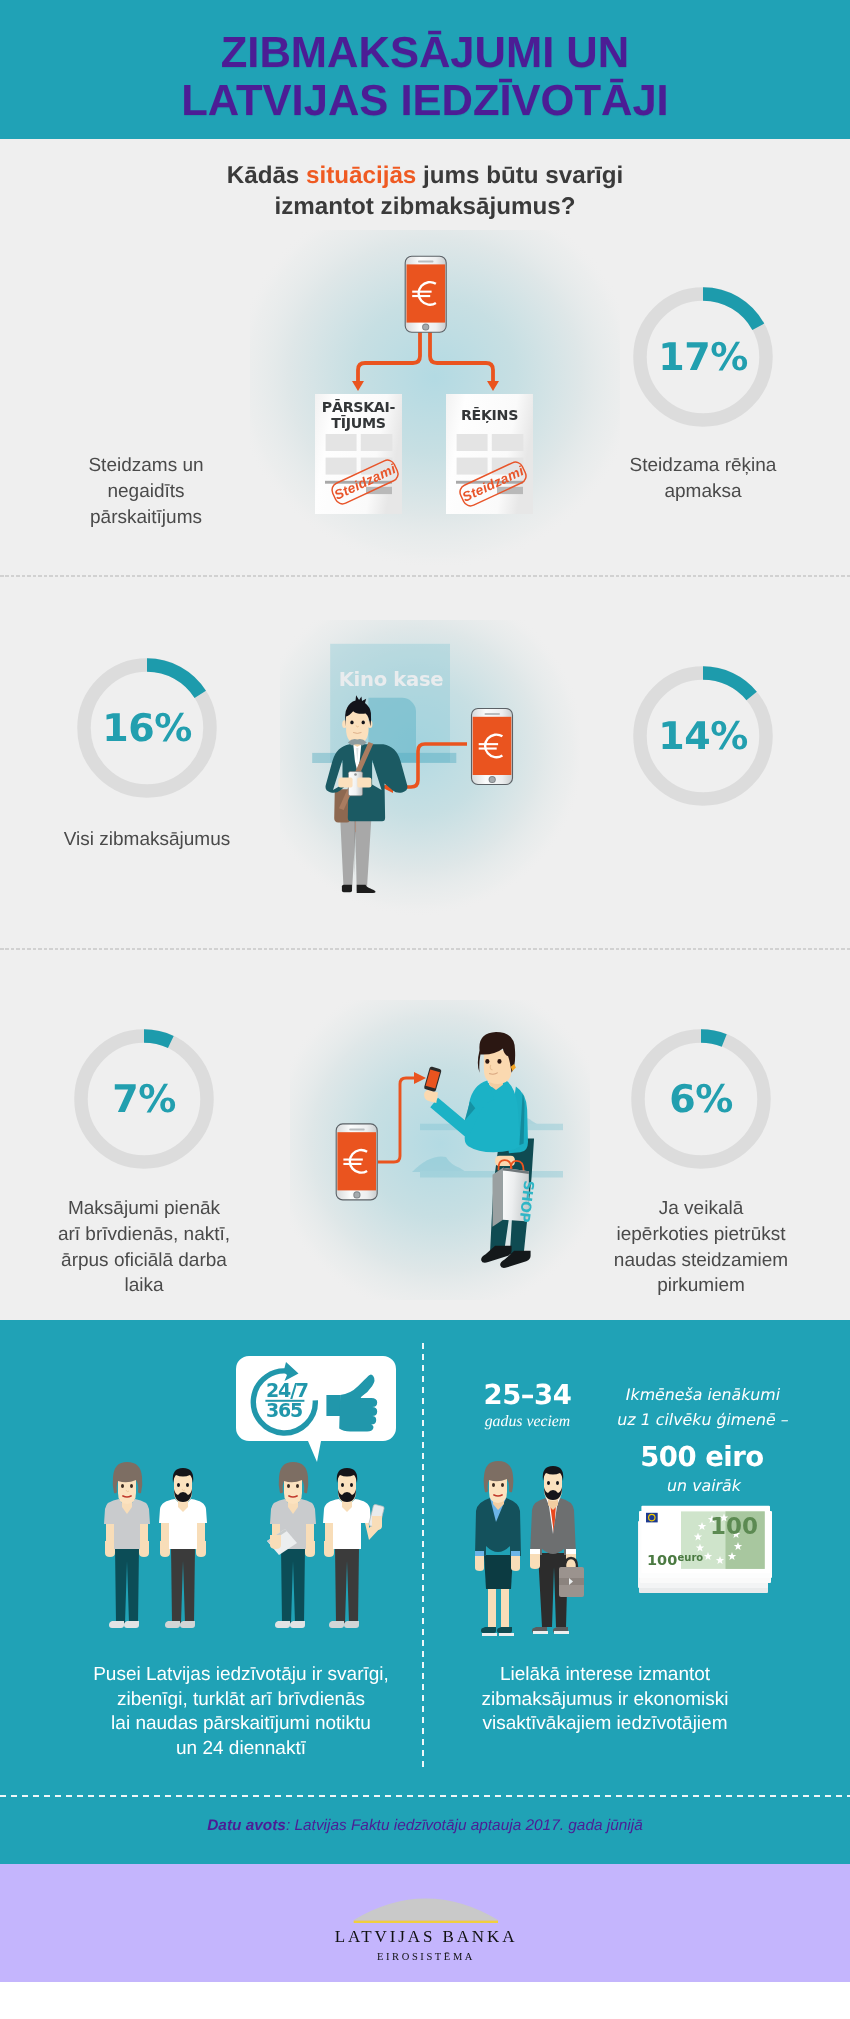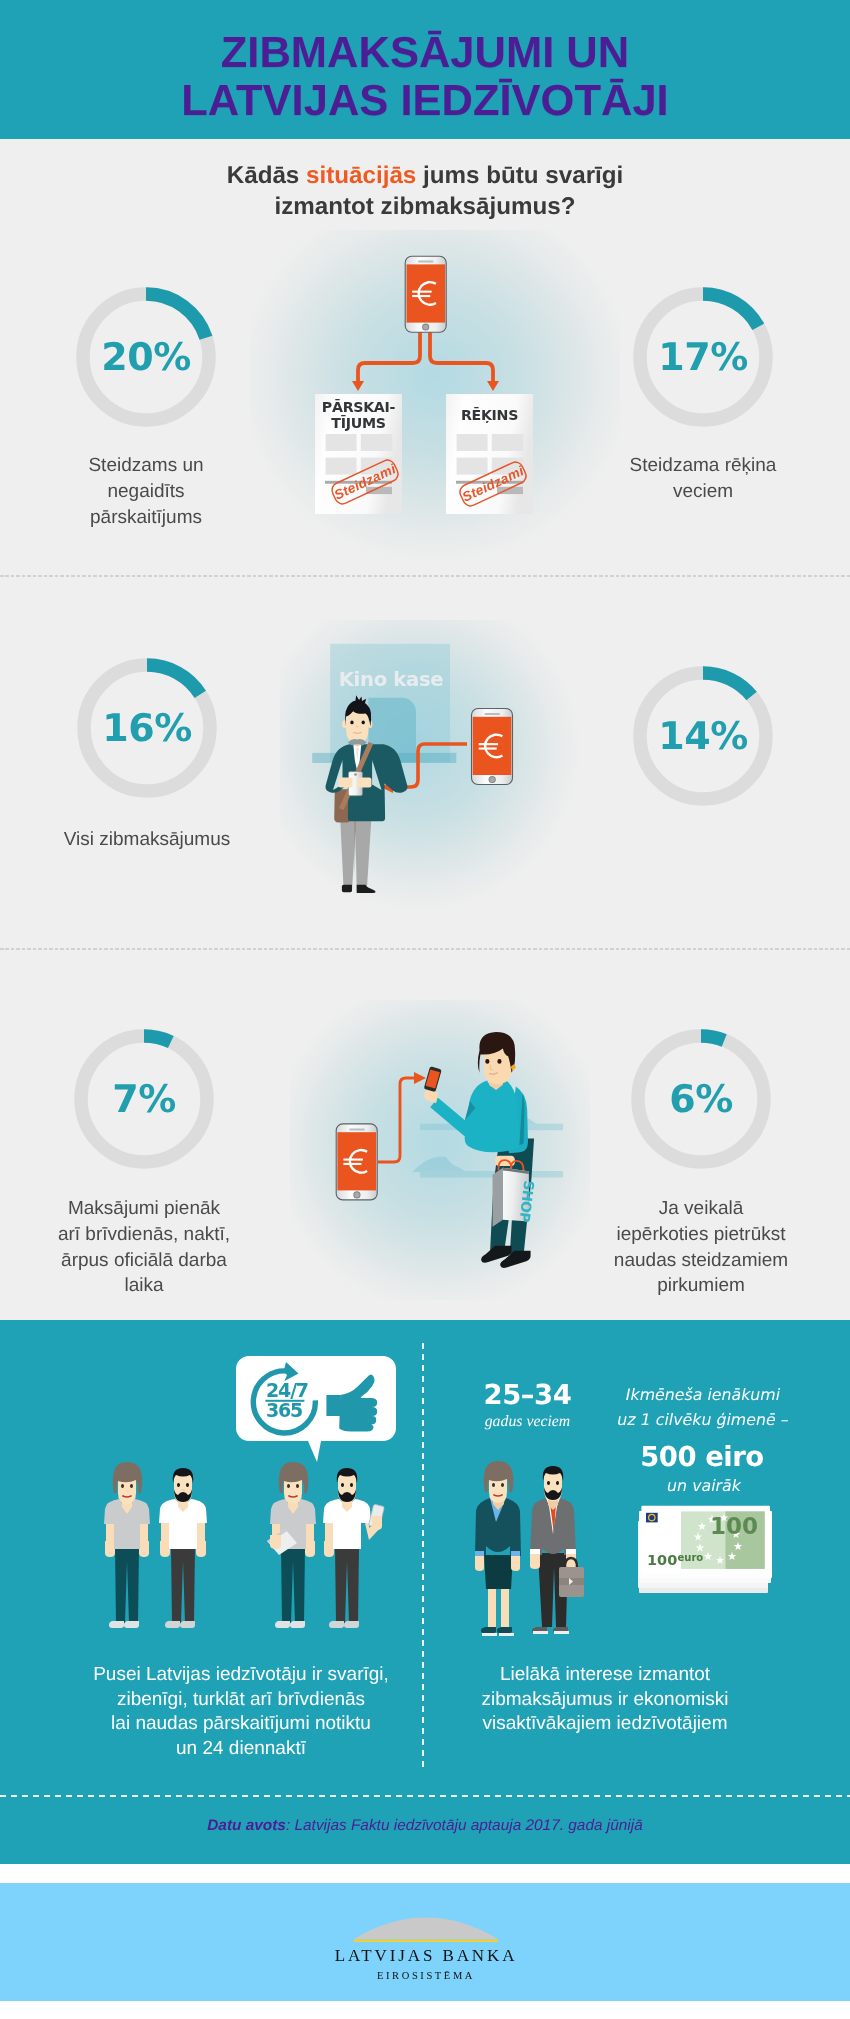--- a/index.html
+++ b/index.html
@@ -4,21 +4,21 @@
 <title>Infographic</title>
 <style>
   html,body{margin:0;padding:0;}
   *{-webkit-font-smoothing:antialiased;}
   body{width:850px;height:2019px;background:#ffffff;font-family:"Liberation Sans",sans-serif;overflow:hidden;-webkit-font-smoothing:antialiased;text-rendering:geometricPrecision;}
   .page{position:relative;width:850px;height:2019px;}
   .header{position:absolute;left:0;top:0;width:850px;height:139px;background:#20a2b6;}
   .header h1{margin:0;color:#4c1d95;font-weight:bold;text-align:center;font-size:43.5px;line-height:48px;letter-spacing:0px;padding-top:29px;text-shadow:0 1px 1px rgba(0,0,0,0.08);}
   .body-bg{position:absolute;left:0;top:139px;width:850px;height:1181px;background:#efefef;}
   .tealsec{position:absolute;left:0;top:1320px;width:850px;height:544px;background:#20a2b6;}
-  .footer{position:absolute;left:0;top:1864px;width:850px;height:118px;background:#7dd3fc;margin-top:19px;}
+  .footer{position:absolute;left:0;top:1864px;width:850px;height:118px;background:#c4b5fd;}
   .subtitle{position:absolute;left:0;top:160px;width:850px;text-align:center;font-size:24.2px;font-weight:bold;color:#3a3a3a;line-height:31px;}
   .subtitle .hl{color:#ef5a22;}
   .donut{position:absolute;width:140px;height:140px;}
   .donut svg{display:block;}
   .donut .pct{position:absolute;left:0;top:0;width:140px;height:140px;display:flex;align-items:center;justify-content:center;
      color:#229faf;font-weight:bold;font-size:38px;letter-spacing:-0.5px;font-family:"DejaVu Sans",sans-serif;}
   .caption{position:absolute;width:260px;text-align:center;color:#4a4a4a;font-size:19px;line-height:25.8px;}
   .illus{position:absolute;}
   svg text{paint-order:stroke fill;}
   svg{text-rendering:optimizeLegibility;}
@@ -50,43 +50,36 @@
       <span>ZIBMAKSĀJUMI UN</span><br>
       <span>LATVIJAS IEDZĪVOTĀJI</span>
     </h1>
   </div>
   <div class="body-bg"></div>
   <div class="subtitle">
     <span>Kādās </span><span class="hl">situācijās</span><span> jums būtu svarīgi</span><br>
     <span>izmantot zibmaksājumus?</span>
   </div>
 
-  <div class="donut" style="left:76px;top:287px;">
-    <svg width="140" height="140" viewBox="0 0 140 140">
-      <circle cx="70" cy="70" r="63" fill="none" stroke="#dcdcdc" stroke-width="13.5"></circle>
-      <circle class="arc" cx="70" cy="70" r="63" fill="none" stroke="#1d9bac" stroke-width="13.5" transform="rotate(-90 70 70)" stroke-dasharray="79.1681348704628 395.84067435231395"></circle>
-    </svg>
-    <div class="pct">20%</div>
-  </div>
   <div class="caption" style="left:16px;top:453px;">
       <div>Steidzams un</div>
       <div>negaidīts</div>
       <div>pārskaitījums</div>
     </div>
 
   <div class="donut" style="left:633px;top:287px;">
     <svg width="140" height="140" viewBox="0 0 140 140">
       <circle cx="70" cy="70" r="63" fill="none" stroke="#dcdcdc" stroke-width="13.5"></circle>
       <circle class="arc" cx="70" cy="70" r="63" fill="none" stroke="#1d9bac" stroke-width="13.5" transform="rotate(-90 70 70)" stroke-dasharray="67.29291463989337 395.84067435231395"></circle>
     </svg>
     <div class="pct">17%</div>
   </div>
   <div class="caption" style="left:573px;top:453px;">
       <div>Steidzama rēķina</div>
-      <div>veciem</div>
+      <div>apmaksa</div>
     </div>
 
   <div class="donut" style="left:77px;top:658px;">
     <svg width="140" height="140" viewBox="0 0 140 140">
       <circle cx="70" cy="70" r="63" fill="none" stroke="#dcdcdc" stroke-width="13.5"></circle>
       <circle class="arc" cx="70" cy="70" r="63" fill="none" stroke="#1d9bac" stroke-width="13.5" transform="rotate(-90 70 70)" stroke-dasharray="63.33450789637023 395.84067435231395"></circle>
     </svg>
     <div class="pct">16%</div>
   </div>
   <div class="caption" style="left:17px;top:827px;">

